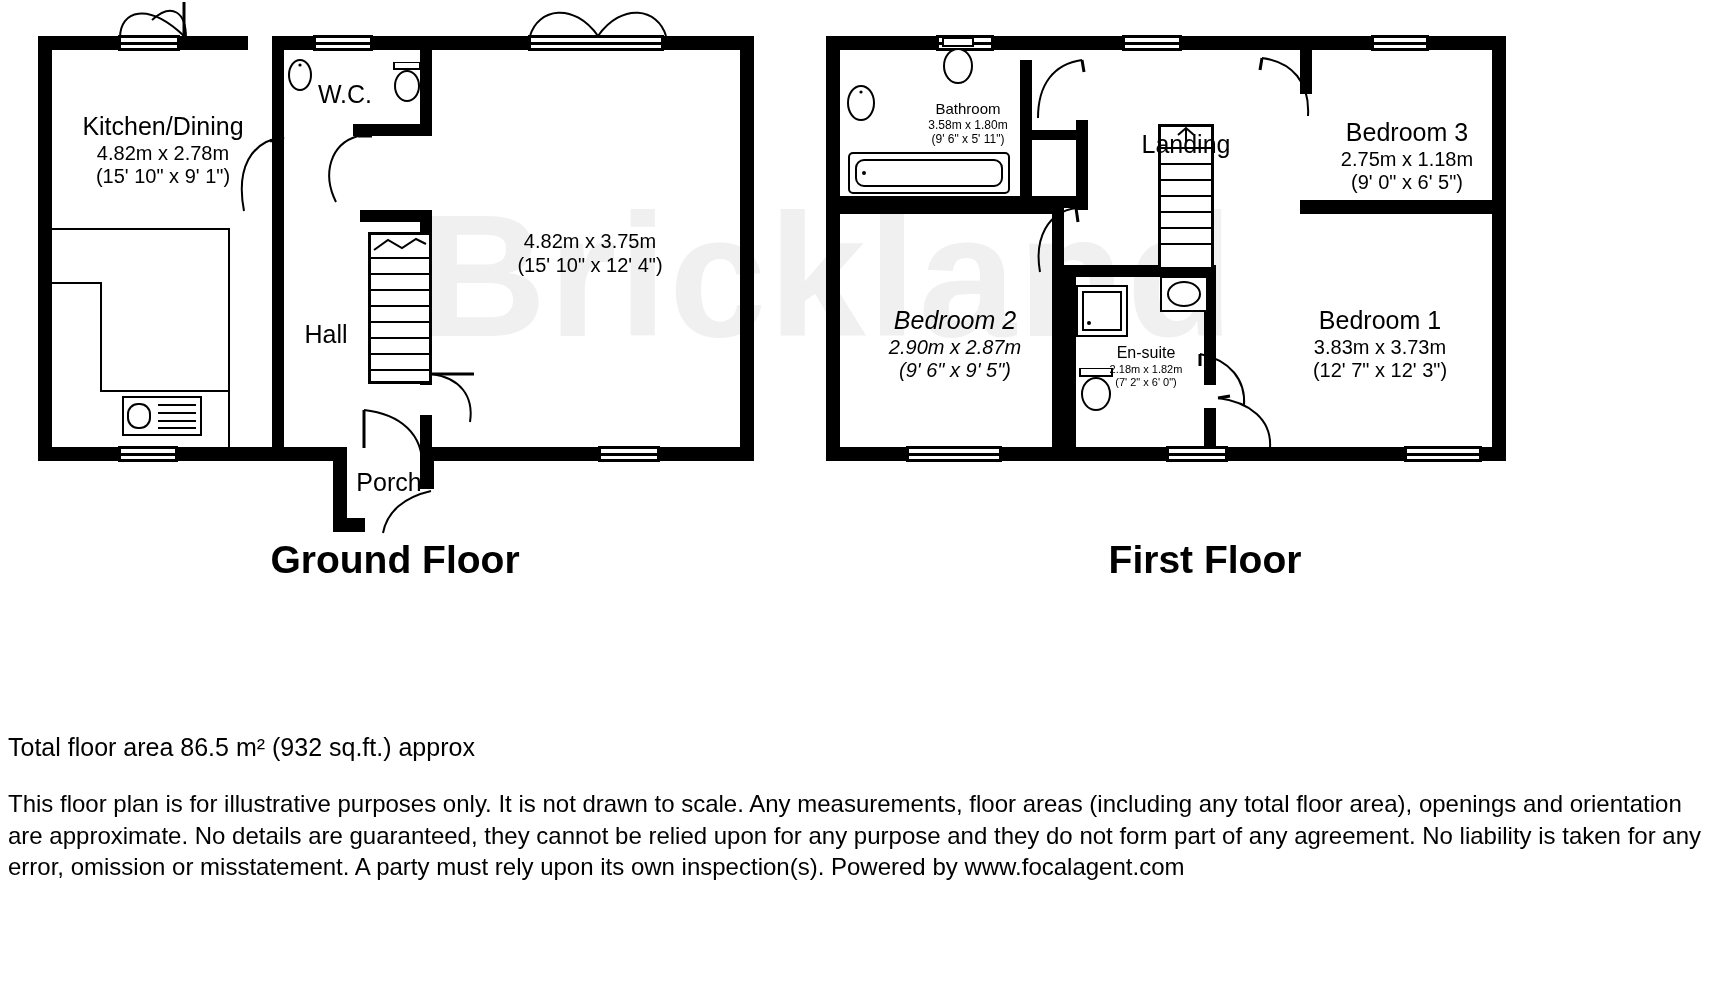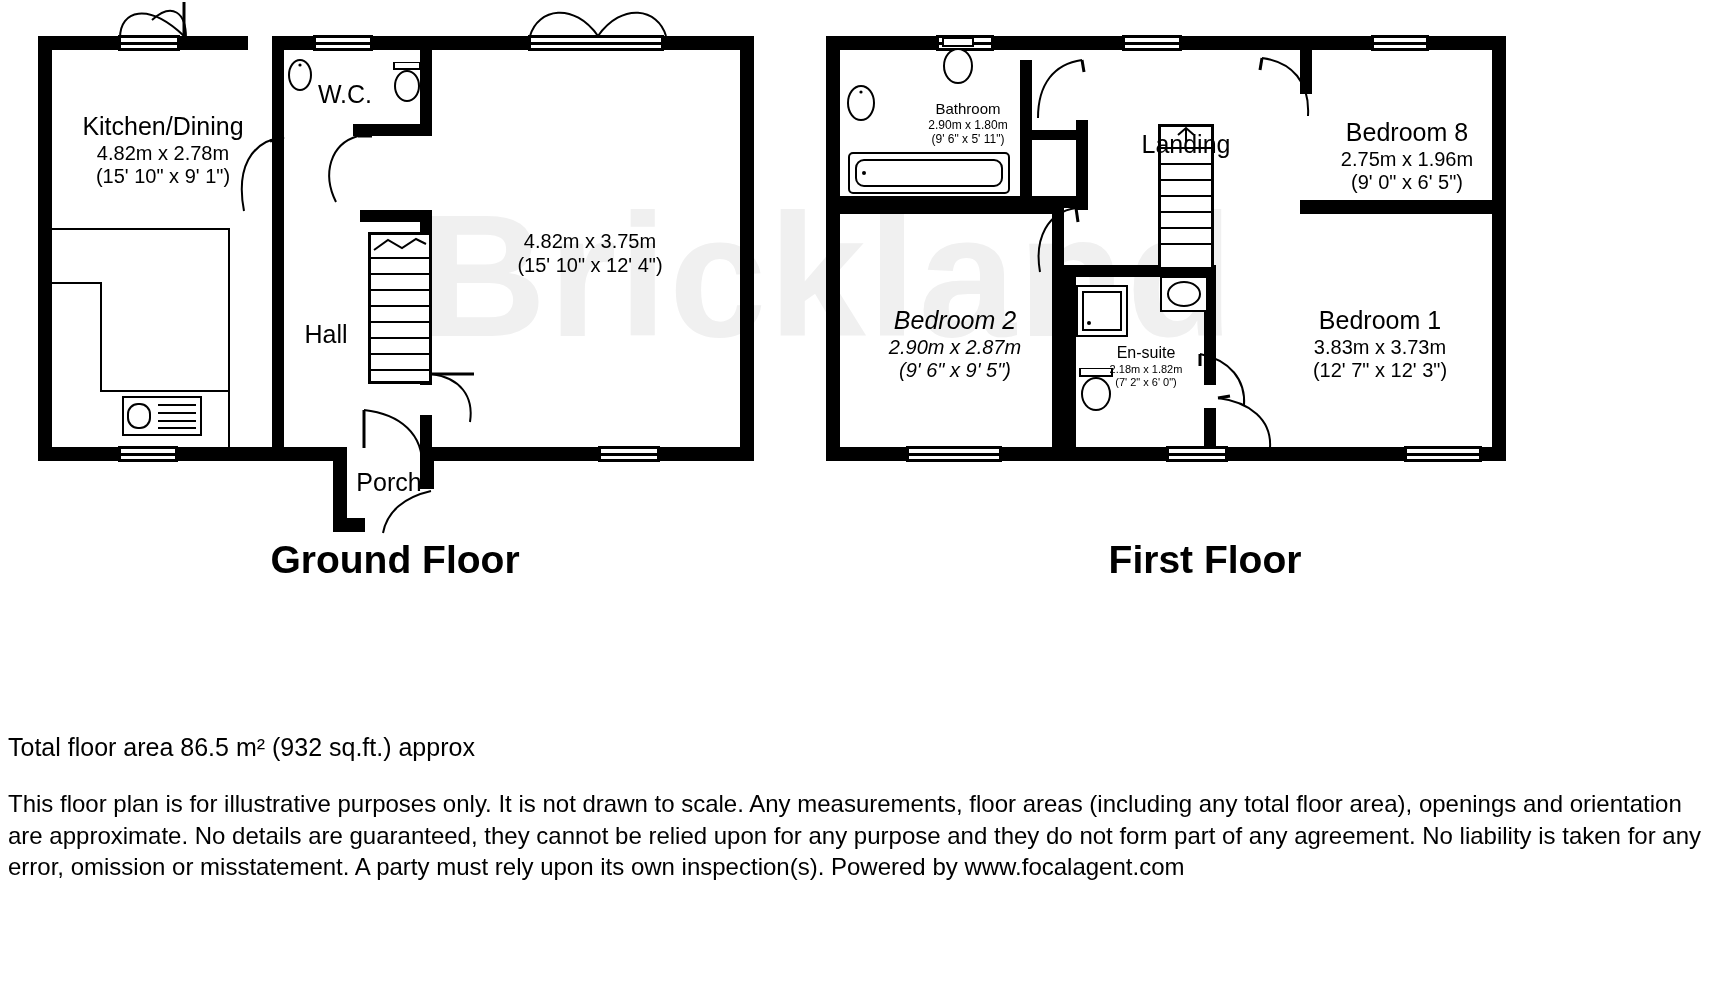--- a/index.html
+++ b/index.html
@@ -394,31 +394,31 @@
     </div>
     <div class="doorarc" style="left:1216px; top:394px;">
       <svg width="60" height="58" viewBox="0 0 60 58">
         <path d="M2 4 C 34 8, 56 26, 54 54" fill="none" stroke="#000" stroke-width="2"></path>
         <line x1="2" y1="4" x2="14" y2="2" stroke="#000" stroke-width="3"></line>
       </svg>
     </div>
 
     <div class="label small" style="left:882px; top:100px; width:172px;">
       <span class="rname">Bathroom</span>
-      <span class="rdim">2.90m x 1.80m</span>
+      <span class="rdim">3.58m x 1.80m</span>
       <span class="rdim">(9' 6" x 5' 11")</span>
     </div>
 
     <div class="label" style="left:1104px; top:86px; width:164px;margin-top:44px;">
       <span class="rname">Landing</span>
     </div>
 
     <div class="label" style="left:1318px; top:118px; width:178px;">
-      <span class="rname">Bedroom 8</span>
-      <span class="rdim">2.75m x 1.96m</span>
+      <span class="rname">Bedroom 3</span>
+      <span class="rdim">2.75m x 1.18m</span>
       <span class="rdim">(9' 0" x 6' 5")</span>
     </div>
 
     <div class="label" style="left:862px; top:306px; width:186px;font-style:italic;">
       <span class="rname">Bedroom 2</span>
       <span class="rdim">2.90m x 2.87m</span>
       <span class="rdim">(9' 6" x 9' 5")</span>
     </div>
 
     <div class="label tiny" style="left:1086px; top:344px; width:120px;">

